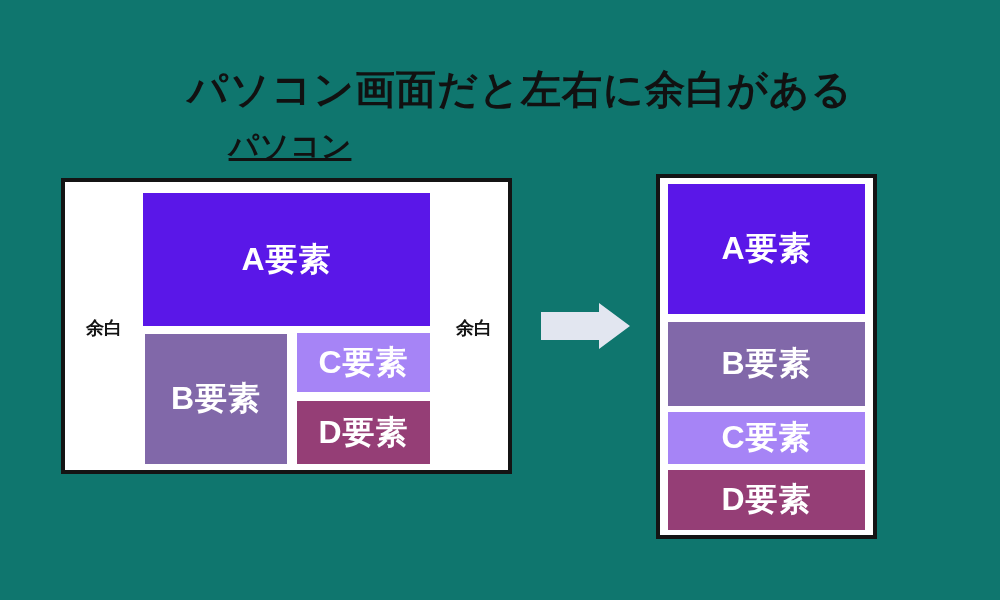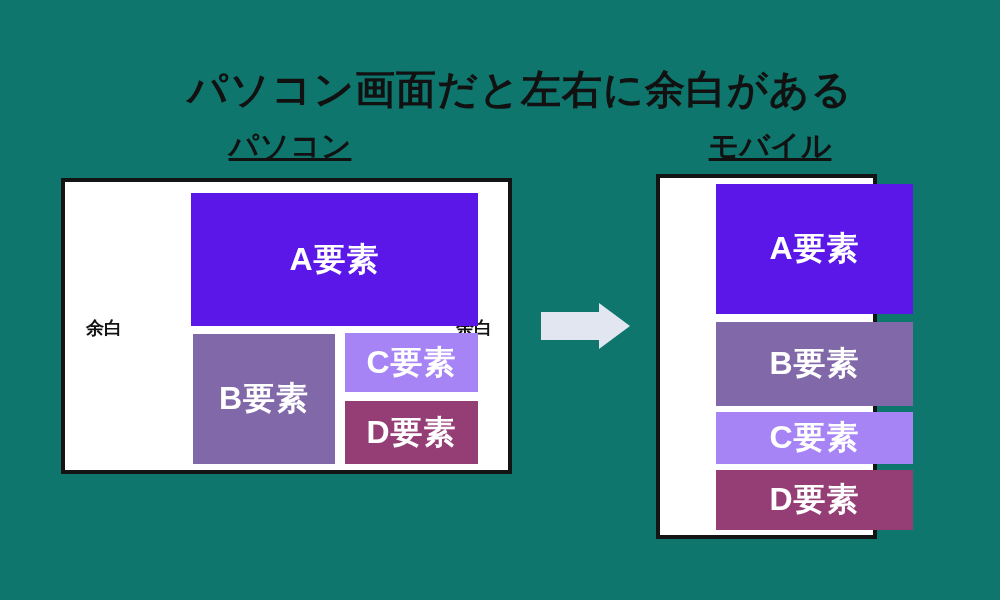--- a/index.html
+++ b/index.html
@@ -60,21 +60,20 @@
   }
   .block {
     position: absolute;
     display: flex;
     align-items: center;
     justify-content: center;
     color: #ffffff;
     font-weight: 700;
     font-size: 32px;
     letter-spacing: 1px;
-    margin-left: 48px;
   }
   
   .pc-a { left: 78px;  top: 11px;  width: 287px; height: 133px; }
   .pc-b { left: 80px;  top: 152px; width: 142px; height: 130px; }
   .pc-c { left: 232px; top: 151px; width: 133px; height: 59px;  }
   .pc-d { left: 232px; top: 219px; width: 133px; height: 63px;  }
 
   .margin-label {
     position: absolute;
     top: 134px;
@@ -103,21 +102,20 @@
   }
 </style>
 </head>
 <body>
 
 <div class="canvas">
 
   <h1 class="title">パソコン画面だと左右に余白がある</h1>
 
   <div class="col-label pc-label">パソコン</div>
-  <div class="col-label mobile-label">モバイル</div>
 
   <div class="frame pc-frame">
     <div class="margin-label margin-left">余白</div>
     <div class="margin-label margin-right">余白</div>
     <div class="block pc-a" style="background-color: rgb(90, 23, 232);">A要素</div>
     <div class="block pc-b" style="background-color: rgb(129, 104, 169);">B要素</div>
     <div class="block pc-c" style="background-color: rgb(166, 132, 246);">C要素</div>
     <div class="block pc-d" style="background-color: rgb(149, 62, 118);">D要素</div>
   </div>
 

